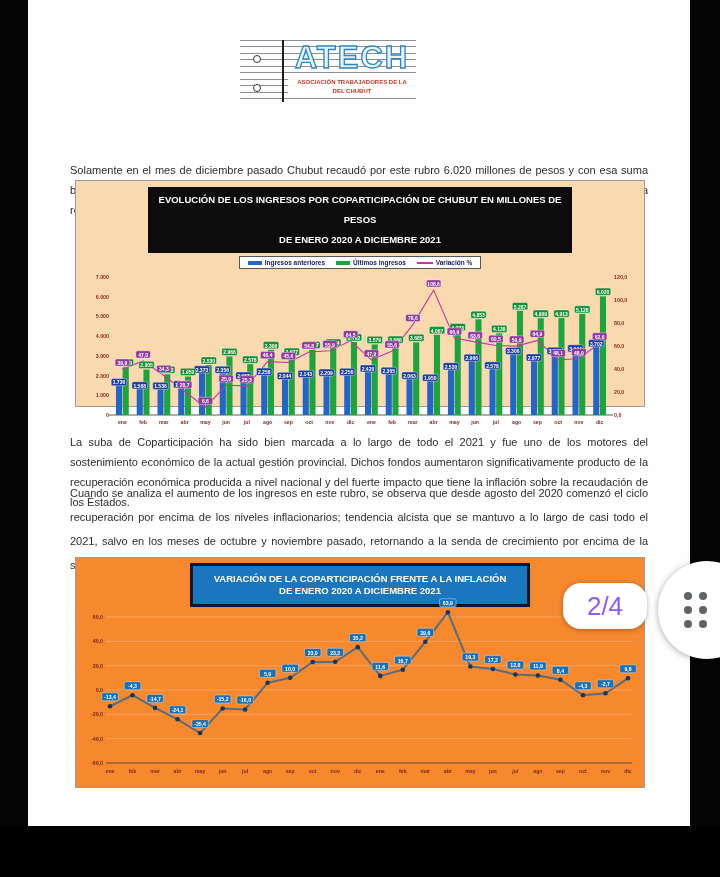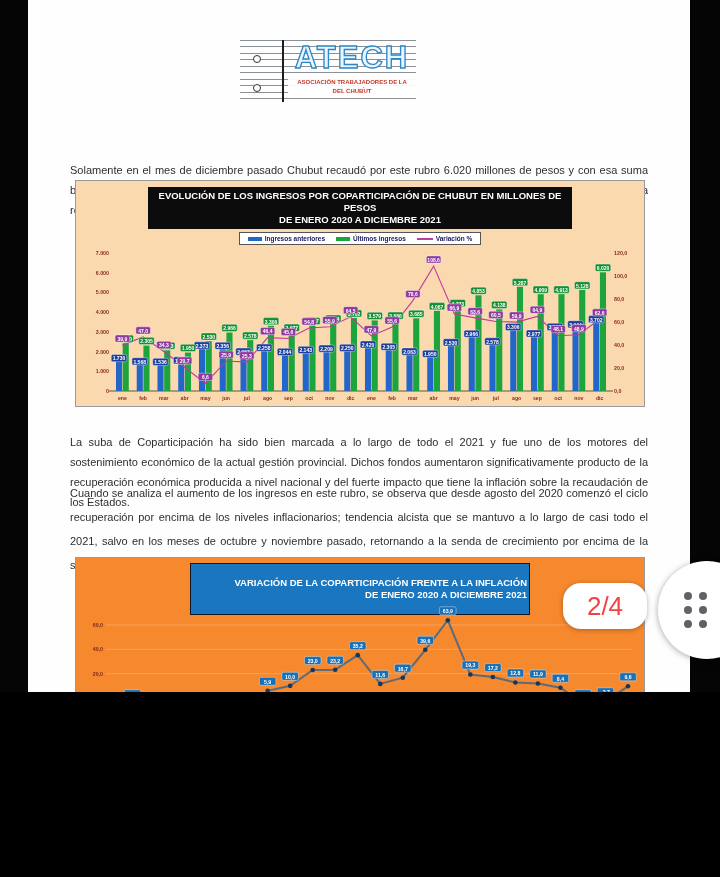--- a/index.html
+++ b/index.html
@@ -1,17 +1,17 @@
 <!DOCTYPE html>
 <html><head>
 <meta charset="utf-8">
 <style>
   html,body{margin:0;padding:0;background:#000;}
   *{box-sizing:border-box;}
-  .screen{position:relative;width:720px;height:692px;background:#050505;overflow:hidden;
+  .screen{position:relative;width:720px;height:826px;background:#050505;overflow:hidden;
           font-family:"Liberation Sans",sans-serif;}
   .doc-page{position:absolute;left:28px;top:0;width:662px;height:877px;background:#fefefe;}
 
   
   .logo{position:absolute;left:212px;top:40px;width:176px;height:62px;
         background:repeating-linear-gradient(to bottom,#8a9096 0 1px,transparent 1px 6.5px);}
   .logo-vline{position:absolute;left:42px;top:0;bottom:0;width:2px;background:#1c1c1c;}
   .logo-ring{position:absolute;width:8px;height:8px;border:1.5px solid #333;border-radius:50%;background:#fff;left:13px;}
   .logo-ring.r1{top:15px;} .logo-ring.r2{top:44px;}
   .logo-brand{position:absolute;left:48px;right:0;top:0;text-align:center;font-size:31px;font-weight:bold;
@@ -23,38 +23,38 @@
 
   
   .para{position:absolute;left:42px;width:578px;font-size:11px;line-height:20px;color:#2e2e2e;text-align:justify;}
   .p1{top:116px;margin-top:44px;} .p2{top:432px;} .p3{top:481px;line-height:24px;}
 
   
   .chartbox{position:absolute;left:47px;width:570px;border:1px solid #9a9a9a;}
   .cb1{top:180px;height:227px;}
   .cb2{top:557px;height:231px;}
   .c1-title{margin:6px auto 0;width:424px;background:#0c0c0c;color:#fff;text-align:center;
-            font-size:9.5px;font-weight:bold;line-height:12px;padding:3px 2px;}
-  .c2-title{margin:5px auto 0;width:340px;background:#1b76c0;border:1px solid #0f172a;color:#fff;text-align:right;
-            font-size:9.5px;font-weight:bold;line-height:12px;padding:13px 2px;}
+            font-size:9.5px;font-weight:bold;line-height:20px;padding:3px 2px;}
+  .c2-title{margin:5px auto 0;width:340px;background:#1b76c0;border:3px solid #0f172a;color:#fff;text-align:center;
+            font-size:9.5px;font-weight:bold;line-height:12px;padding:7px 2px;}
   .c1-legend{margin:3px auto 0;width:max-content;display:flex;align-items:center;gap:11px;background:#fff;
              border:1px solid #555;padding:2px 8px;font-size:6.5px;font-weight:bold;color:#17175e;}
   .leg-item{display:flex;align-items:center;gap:3px;}
   .sw{width:14px;height:4px;display:inline-block;}
   .sw-line{width:16px;height:2px;display:inline-block;}
   svg{display:block;overflow:visible;}
 
   
   .footer{position:absolute;left:0;right:0;top:844px;text-align:center;}
   .footer-num{font-size:9.5px;color:#3f6fa8;margin-top:1px;}
 
   
   .page-pill{position:absolute;left:563px;top:583px;width:84px;height:46px;background:#fff;border-radius:18px;
              box-shadow:0 1px 5px rgba(0,0,0,.3);display:flex;align-items:center;justify-content:center;
-             font-size:26px;color:#ef4444;}
+             font-size:26px;color:#8b5cf6;}
   .drag-circle{position:absolute;left:658px;top:561px;width:98px;height:98px;border-radius:50%;background:#fff;
              box-shadow:0 1px 6px rgba(0,0,0,.35);}
   .dots{position:absolute;left:684px;top:592px;display:grid;grid-template-columns:8px 8px;grid-auto-rows:8px;
         column-gap:7px;row-gap:6px;}
   .dots i{width:8px;height:8px;border-radius:50%;background:#5f6368;display:block;}
 </style>
 </head>
 <body>
 
 <div class="screen">

